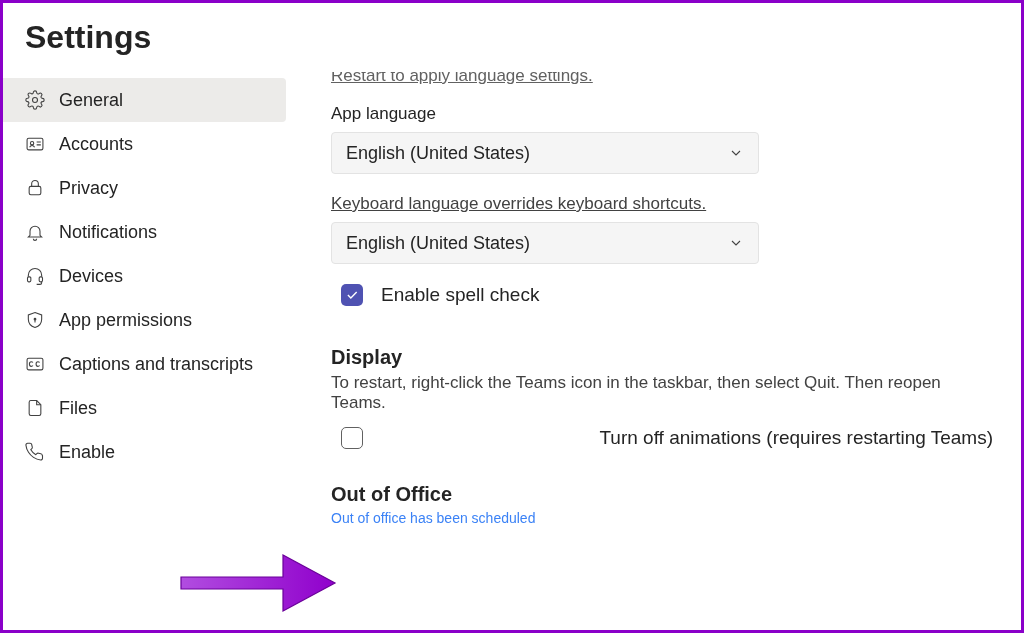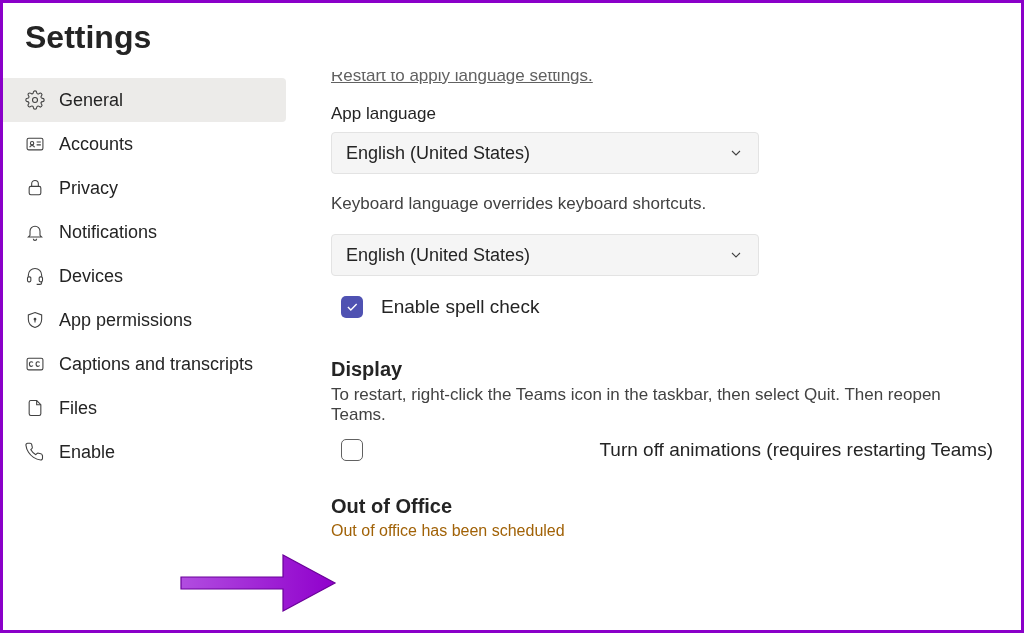--- a/index.html
+++ b/index.html
@@ -87,21 +87,22 @@
     padding: 10px 14px;
     font-size: 18px;
     color: #242424;
     cursor: pointer;
     margin-bottom: 20px;
   }
   .chev { width: 16px; height: 16px; stroke: #424242; stroke-width: 1.6; fill:none;}
   .helper {
     font-size: 17px;
     color: #424242;
-    margin-bottom: 20px;
+    margin-bottom: 8px;
+    text-decoration: underline;
   }
   .check-row {
     display: flex;
     align-items: center;
     gap: 18px;
     padding-left: 10px;
     margin-top: 6px;
     margin-bottom: 40px;
   }
   .checkbox {
@@ -128,22 +129,22 @@
   .check-row2 {
     display: flex;
     align-items: center;
     gap: 16px;
     padding-left: 10px;
     margin-bottom: 34px;
     justify-content: space-between;
   }
   .ooo-section { }
   .ooo-status {
-    font-size: 16px;
-    color: #a16207;
+    font-size: 14px;
+    color: #3b82f6;
     margin-bottom: 20px;
   }
   .view-btn {
     border: 1px solid #d1d1d1;
     background: #fff;
     border-radius: 4px;
     padding: 10px 30px;
     font-size: 18px;
     color: #242424;
     cursor: pointer;

